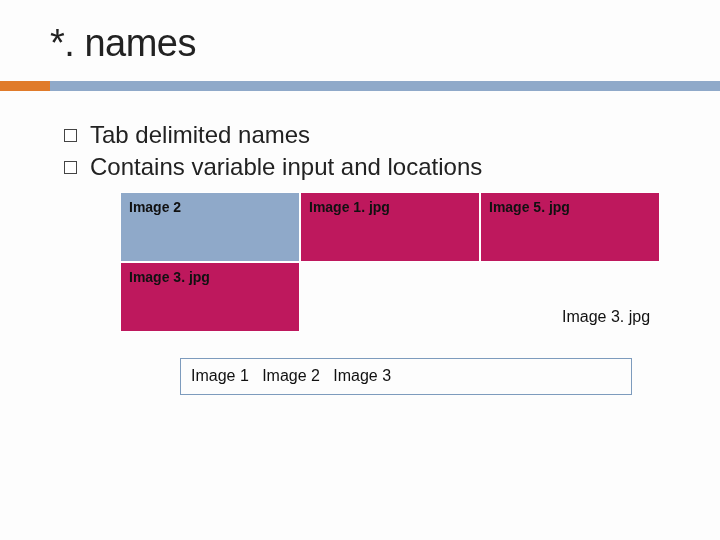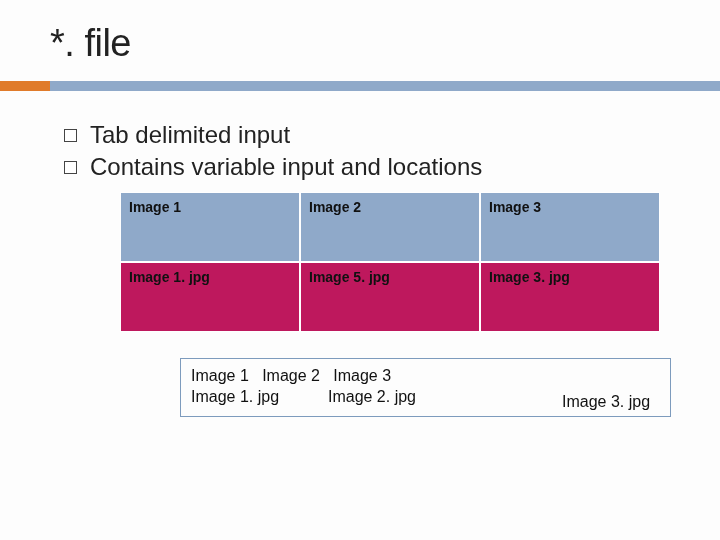--- a/index.html
+++ b/index.html
@@ -70,61 +70,58 @@
   .tbl div {
     border: 1px solid #fff;
     padding: 6px 8px 0 8px;
   }
   .hcell { background: #8fa9c9; }
   .dcell { background: #be185d; }
   .raw-box {
     margin: 26px 0 0 130px;
     border: 1px solid #7d9bbd;
     padding: 6px 10px 8px 10px;
-    width: 491px;
+    width: 452px;
     font-size: 16px;
     line-height: 1.35;
     color: #111;
     display: inline-block;
   }
   .raw-row1 { white-space: pre; }
   .raw-row2 { white-space: pre; }
   .raw-tail {
     position: absolute;
     left: 562px;
     font-size: 16px;
     color: #111;
     margin-top: -24px;
   }
 </style>
 </head>
 <body>
 
 <div class="title-wrap">
-  <div class="title">*. file</div>
+  <div class="title">*. names</div>
 </div>
 
 <div class="accent-bar">
   <div class="accent-orange"></div>
   <div class="accent-blue"></div>
 </div>
 
 <div class="content">
   <ul class="bullets">
-    <li>Tab delimited input</li>
+    <li>Tab delimited names</li>
     <li>Contains variable input and locations</li>
   </ul>
 
   <div class="tbl">
-    <div class="hcell">Image 1</div>
     <div class="hcell">Image 2</div>
-    <div class="hcell">Image 3</div>
     <div class="dcell">Image 1. jpg</div>
     <div class="dcell">Image 5. jpg</div>
     <div class="dcell">Image 3. jpg</div>
   </div>
 
   <div class="raw-box">
     <div class="raw-row1">Image 1   Image 2   Image 3</div>
-    <div class="raw-row2">Image 1. jpg           Image 2. jpg</div>
   </div>
   <span class="raw-tail">Image 3. jpg</span>
 </div>
 
 </body></html>

